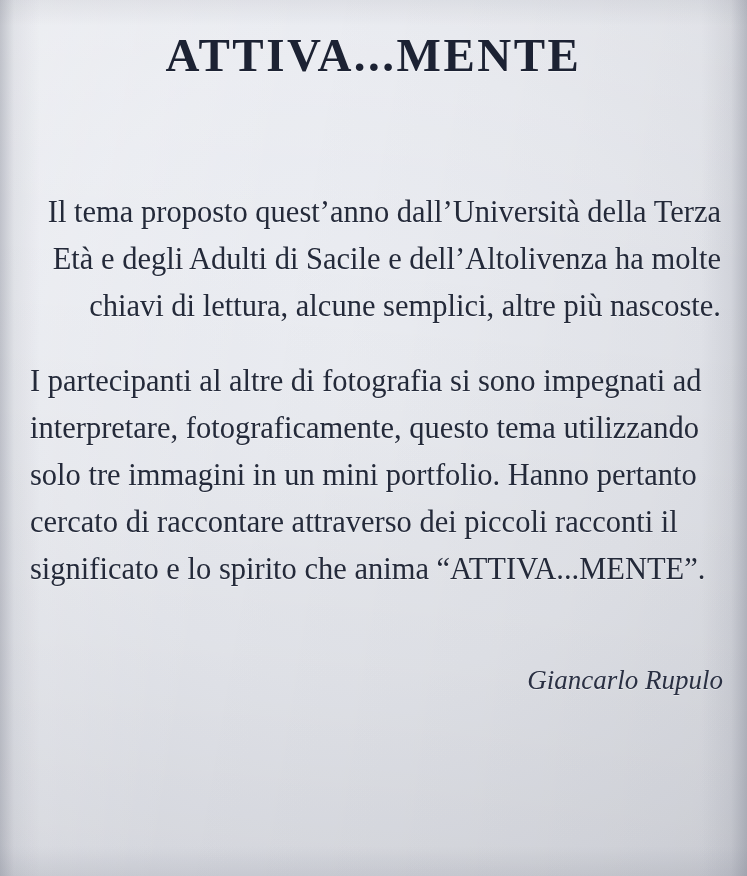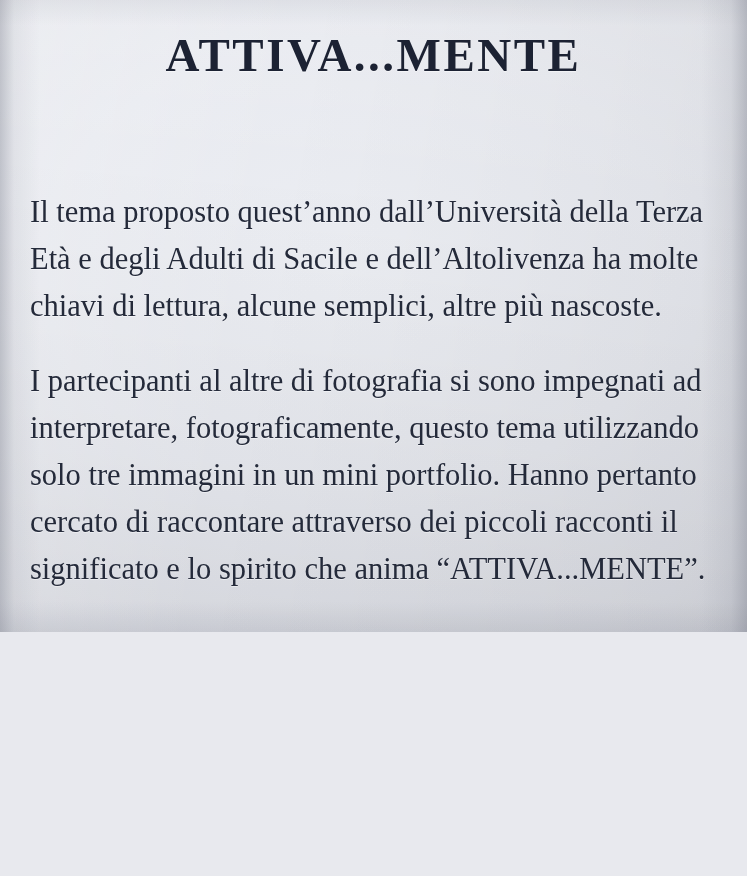--- a/index.html
+++ b/index.html
@@ -11,21 +11,21 @@
     height: 876px;
     overflow: hidden;
     background: #e8e9ee;
     font-family: "Liberation Serif", serif;
   }
 
   
   .sheet {
     position: relative;
     width: 747px;
-    height: 632px;
+    height: 876px;
     box-sizing: border-box;
     background:
       radial-gradient(ellipse 95% 80% at 48% 42%, #eceef3 0%, #e7e9ef 45%, #dfe1e8 78%, #d6d8e0 100%);
     overflow: hidden;
   }
   
   .sheet::before {
     content: "";
     position: absolute;
     inset: 0;
@@ -73,20 +73,21 @@
   .para {
     margin: 0;
     color: #242a3a;
     font-family: "Liberation Serif", serif;
     font-size: 30.5px;
     line-height: 47px;
     text-shadow: 0 1px 0.5px rgba(255,255,255,0.45);
   }
   .para-1 {
     padding-top: 107px;
+    text-align: right;
   }
   .para-2 {
     padding-top: 28px;
   }
 
   .signature {
     margin: 0;
     padding-top: 72px;
     padding-right: 24px;
     text-align: right;

